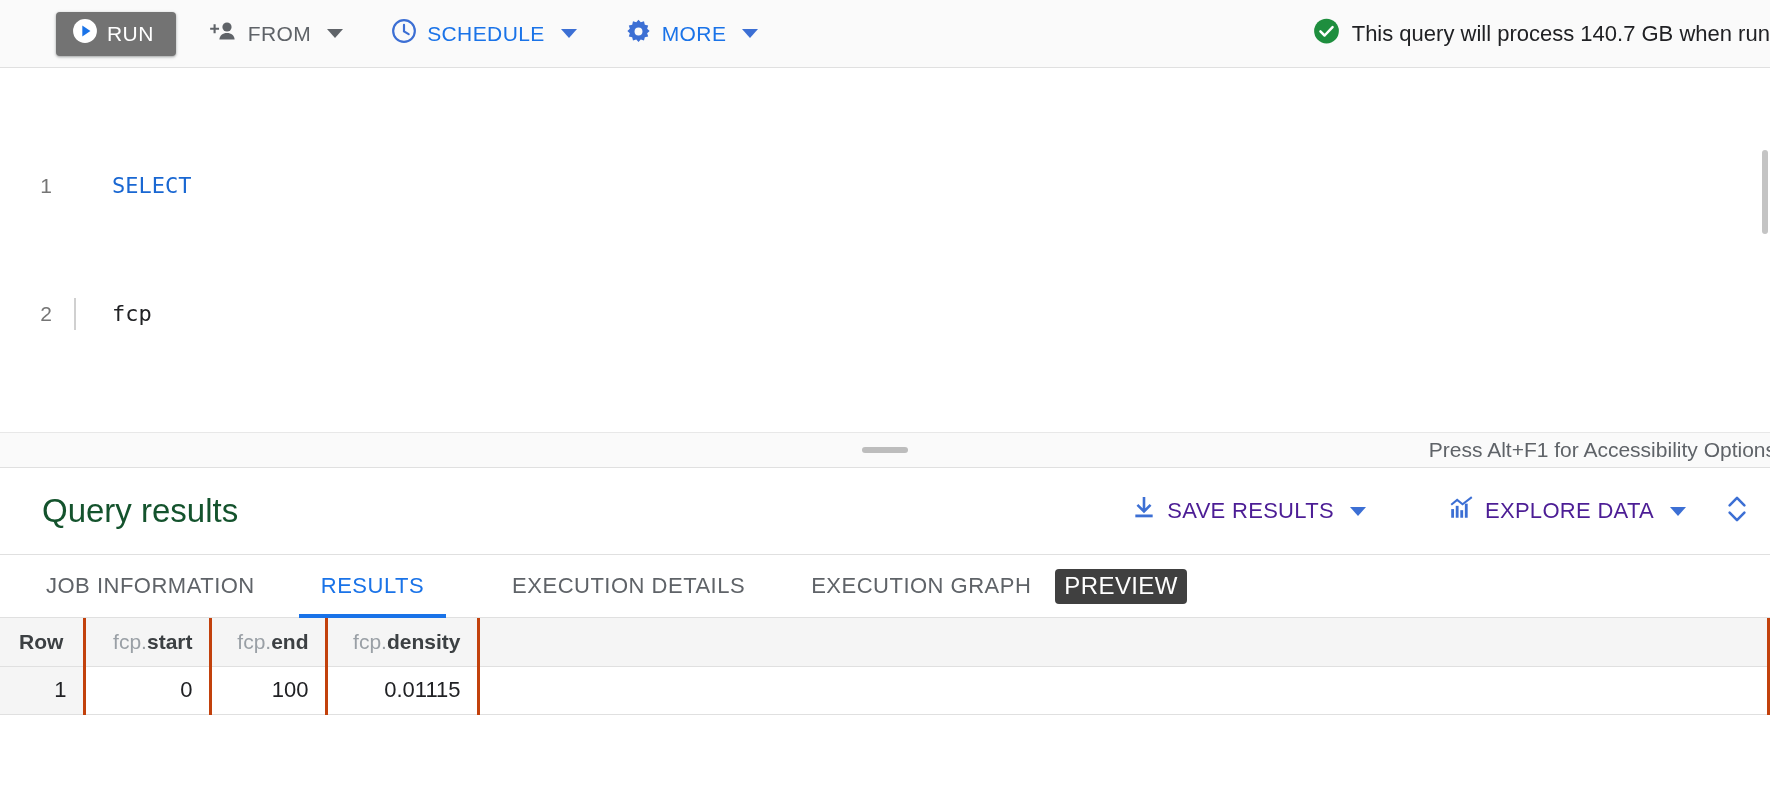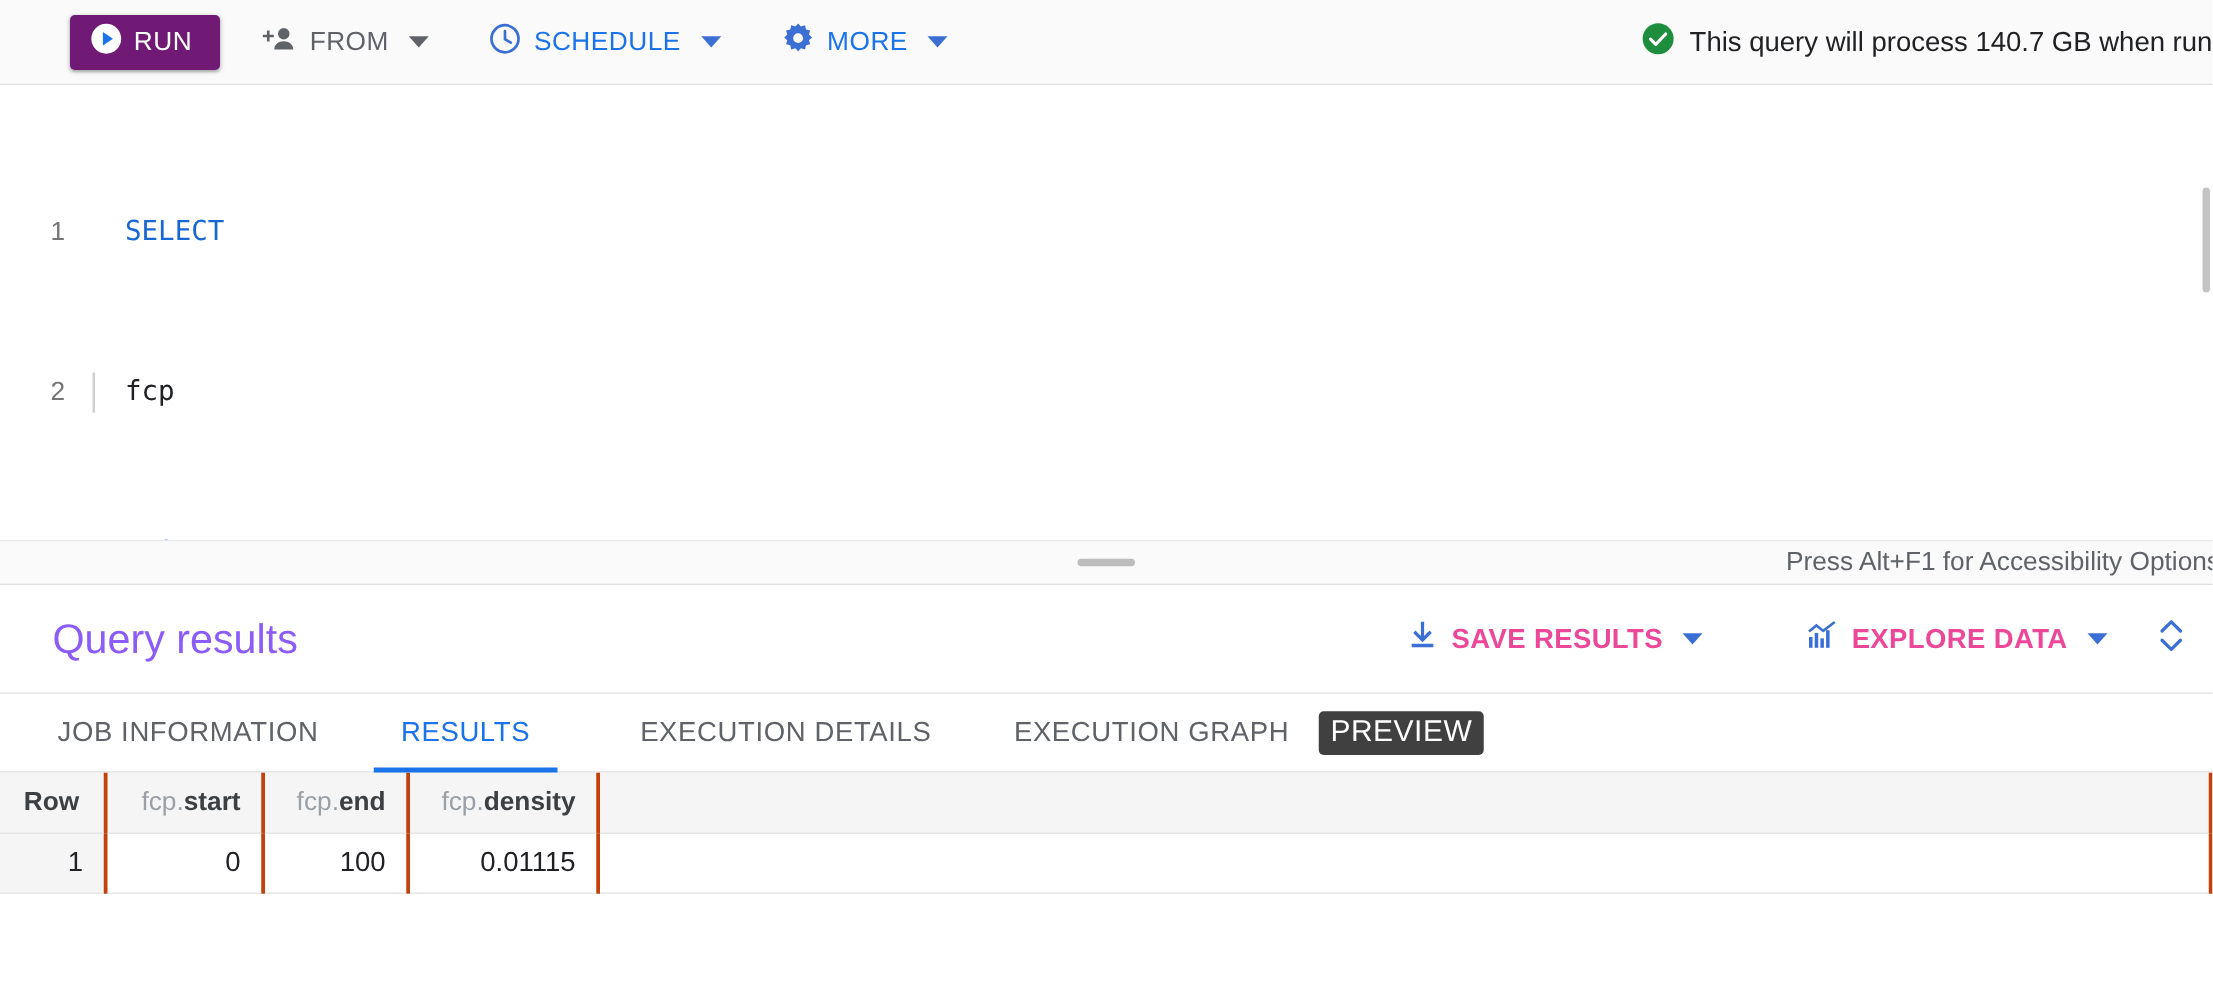--- a/index.html
+++ b/index.html
@@ -16,21 +16,21 @@
     height: 68px;
     background: #fafafa;
     border-bottom: 1px solid #e0e0e0;
     display: flex;
     align-items: center;
     padding-left: 56px;
     gap: 0;
   }
   .run-button {
     display: flex; align-items: center; gap: 9px;
-    background: #701a75;
+    background: #737373;
     color: #ffffff;
     border-radius: 4px;
     height: 44px;
     padding: 0 22px 0 16px;
     font-size: 21px;
     font-weight: 500;
     letter-spacing: .4px;
     box-shadow: 0 1px 2px rgba(60,64,67,.3), 0 1px 3px 1px rgba(60,64,67,.15);
     cursor: pointer;
     white-space: nowrap;
@@ -94,21 +94,21 @@
     font-size: 21px;
     font-family: "Liberation Sans", sans-serif;
   }
   .guide {
     width: 2px; height: 32px;
     background: #d0d0d0;
     flex: none;
     margin-right: 24px;
   }
   .guide.off { background: transparent; }
-  .ctext { color: #202124; }
+  .ctext { color: #202124; margin-left: 12px; }
   .kw { color: #1967d2; }
 
   .vscroll {
     position: absolute;
     right: 2px; top: 82px;
     width: 6px; height: 84px;
     background: #c4c4c4;
     border-radius: 3px;
   }
 
@@ -142,35 +142,35 @@
   .results-header {
     position: relative;
     height: 86px;
     background: #ffffff;
     display: flex;
     align-items: center;
     padding-left: 42px;
   }
   .results-title {
     font-size: 33px;
-    color: #8b5cf6;
+    color: #14532d;
     white-space: nowrap;
   }
   .rh-actions {
     position: absolute;
     right: 0; top: 50%;
     transform: translateY(-50%);
     display: flex;
     align-items: center;
   }
   .rh-btn {
     display: flex; align-items: center; gap: 10px;
-    color: #ec4899;
+    color: #4c1d95;
     font-size: 22px;
-    font-weight: 700;
+    font-weight: 400;
     letter-spacing: .3px;
     padding: 0 12px;
     cursor: pointer;
     white-space: nowrap;
   }
   .rh-sep { width: 58px; }
   .unfold-btn {
     padding: 0 18px 0 24px;
     cursor: pointer;
     display: flex; align-items: center;

